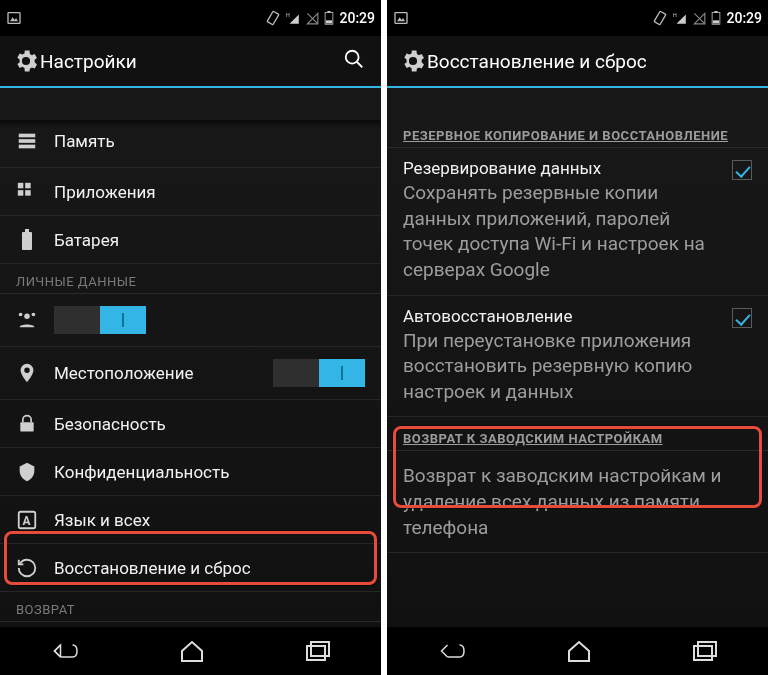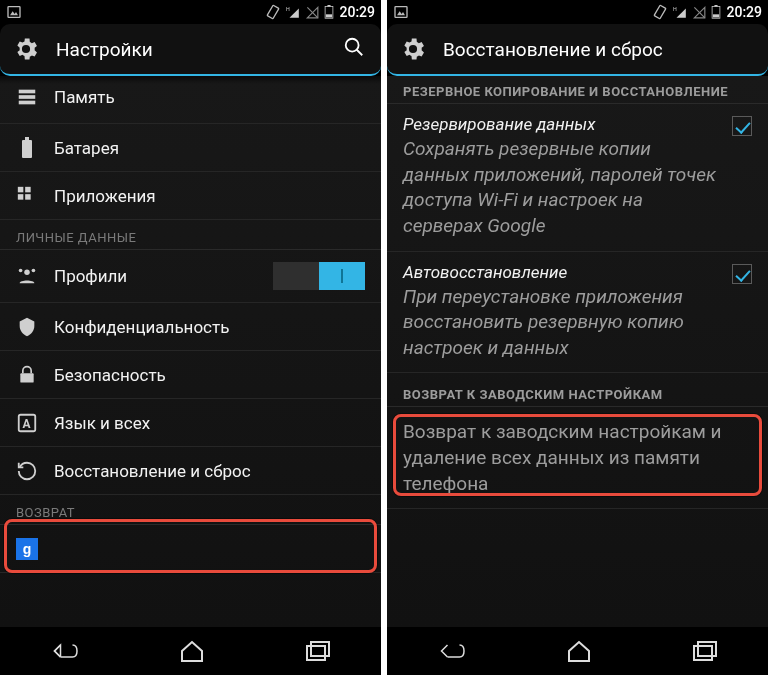--- a/index.html
+++ b/index.html
@@ -15,21 +15,21 @@
     width: 381px;
     height: 675px;
     background: #000;
     color: #fff;
     display: flex;
     flex-direction: column;
     position: relative;
   }
   
   .statusbar {
-    height: 24px;
+    height: 36px;
     background: #000;
     display: flex;
     align-items: center;
     justify-content: space-between;
     padding: 0 6px;
     font-size: 14px;
     color: #ccc;
   }
   .statusbar .right {
     display: flex;
@@ -40,22 +40,21 @@
   .clock { font-weight: 500; color: #fff; }
 
   
   .appbar {
     height: 52px;
     background: #111;
     display: flex;
     align-items: center;
     padding: 0 12px;
     border-bottom: 2px solid #33b5e5;
-    gap: 16px;
-    border-radius: 10px;
+    gap: 0;
   }
   .appbar .title {
     font-size: 19px;
     color: #fff;
     flex: 1;
   }
   .appbar svg.gear { flex: none; }
   .appbar .search {
     flex: none;
     padding: 4px;
@@ -66,39 +65,41 @@
     flex: 1;
     overflow: hidden;
     background: #1a1a1a;
     background: linear-gradient(180deg,#181818 0%, #111 100%);
     position: relative;
   }
   .list {
     position: absolute;
     inset: 0;
     overflow: hidden;
+    margin-top: 32px;
   }
   .list.cut-top::before {
     content: "";
     position: absolute;
     top: 0; left: 0; right: 0; height: 8px;
     background: linear-gradient(180deg, rgba(0,0,0,.6), transparent);
     z-index: 2;
     pointer-events: none;
   }
   .section-header {
     font-size: 13px;
     color: #7a7a7a;
     padding: 10px 16px 4px;
     letter-spacing: .5px;
     border-bottom: 1px solid #2a2a2a;
   }
   .section-header.bold {
     font-weight: 700;
     color: #9c9c9c;
+    text-decoration: underline;
   }
   .item {
     display: flex;
     align-items: center;
     padding: 12px 16px;
     border-bottom: 1px solid #262626;
     gap: 16px;
     min-height: 48px;
   }
   .item .icon {
@@ -127,21 +128,20 @@
     gap: 2px;
     padding: 10px 16px 12px;
   }
   .item.col .row {
     display: flex;
     align-items: flex-start;
     gap: 12px;
   }
   .item.col .text {
     flex: 1;
-    font-style: italic;
   }
   .checkbox {
     width: 20px; height: 20px;
     border: 1px solid #5a5a5a;
     flex: none;
     position: relative;
     margin-top: 2px;
   }
   .checkbox.checked::after {
     content: "";
@@ -254,75 +254,85 @@
               <rect x="3" y="4" width="18" height="4"></rect>
               <rect x="3" y="10" width="18" height="4"></rect>
               <rect x="3" y="16" width="18" height="4"></rect>
             </svg>
         </span>
         <span class="label">Память</span>
       </div>
 
       <div class="item">
         <span class="icon">
-          <svg width="20" height="22" viewBox="0 0 14 22" fill="#cfcfcf">
-              <rect x="2" y="3" width="10" height="18" rx="1"></rect>
-              <rect x="5" y="0" width="4" height="3"></rect>
-            </svg>
-        </span>
-        <span class="label">Батарея</span>
-      </div>
-
-      <div class="item">
-        <span class="icon">
           <svg width="22" height="22" viewBox="0 0 24 24" fill="#cfcfcf">
               <rect x="2" y="2" width="6" height="6"></rect>
               <rect x="10" y="2" width="6" height="6"></rect>
               <rect x="2" y="10" width="6" height="6"></rect>
               <rect x="10" y="10" width="6" height="6"></rect>
             </svg>
         </span>
         <span class="label">Приложения</span>
       </div>
 
+      <div class="item">
+        <span class="icon">
+          <svg width="20" height="22" viewBox="0 0 14 22" fill="#cfcfcf">
+              <rect x="2" y="3" width="10" height="18" rx="1"></rect>
+              <rect x="5" y="0" width="4" height="3"></rect>
+            </svg>
+        </span>
+        <span class="label">Батарея</span>
+      </div>
+
       <div class="section-header">ЛИЧНЫЕ ДАННЫЕ</div>
 
       <div class="item">
         <span class="icon">
           <svg width="22" height="22" viewBox="0 0 24 24" fill="#cfcfcf">
               <circle cx="12" cy="8" r="3"></circle>
               <path d="M4 20c0-4 16-4 16 0z"></path>
               <circle cx="5" cy="6" r="2"></circle>
               <circle cx="19" cy="6" r="2"></circle>
             </svg>
         </span>
-        <span class="label">Профили</span>
         <div class="toggle">
             <div class="thumb"></div>
           </div>
       </div>
 
-
-      <div class="item">
-        <span class="icon">
-          <svg width="22" height="22" viewBox="0 0 24 24" fill="#cfcfcf">
-              <path d="M12 2l8 4v5c0 5-3.5 9.5-8 11-4.5-1.5-8-6-8-11V6z"></path>
-            </svg>
-        </span>
-        <span class="label">Конфиденциальность</span>
+      <div class="item">
+        <span class="icon">
+          <svg width="22" height="22" viewBox="0 0 24 24" fill="#cfcfcf">
+              <path d="M12 2a7 7 0 00-7 7c0 5 7 13 7 13s7-8 7-13a7 7 0 00-7-7zm0 10a3 3 0 113-3 3 3 0 01-3 3z"></path>
+            </svg>
+        </span>
+        <span class="label">Местоположение</span>
+        <div class="toggle">
+            <div class="thumb"></div>
+          </div>
       </div>
 
       <div class="item">
         <span class="icon">
           <svg width="20" height="22" viewBox="0 0 24 24" fill="#cfcfcf">
               <rect x="4" y="10" width="16" height="11" rx="1"></rect>
               <path d="M7 10V7a5 5 0 0110 0v3" fill="none" stroke="#cfcfcf" stroke-width="2"></path>
             </svg>
         </span>
         <span class="label">Безопасность</span>
+      </div>
+
+      <div class="item">
+        <span class="icon">
+          <svg width="22" height="22" viewBox="0 0 24 24" fill="#cfcfcf">
+              <path d="M12 2l8 4v5c0 5-3.5 9.5-8 11-4.5-1.5-8-6-8-11V6z"></path>
+            </svg>
+        </span>
+        <span class="label">Конфиденциальность</span>
       </div>
 
       <div class="item">
         <span class="icon">
           <svg width="22" height="22" viewBox="0 0 24 24" fill="#cfcfcf">
               <rect x="3" y="3" width="18" height="18" rx="2" fill="none" stroke="#cfcfcf" stroke-width="2"></rect>
               <text x="7" y="17" font-size="13" fill="#cfcfcf" font-weight="700">A</text>
             </svg>
         </span>
         <span class="label">Язык и всех</span>

